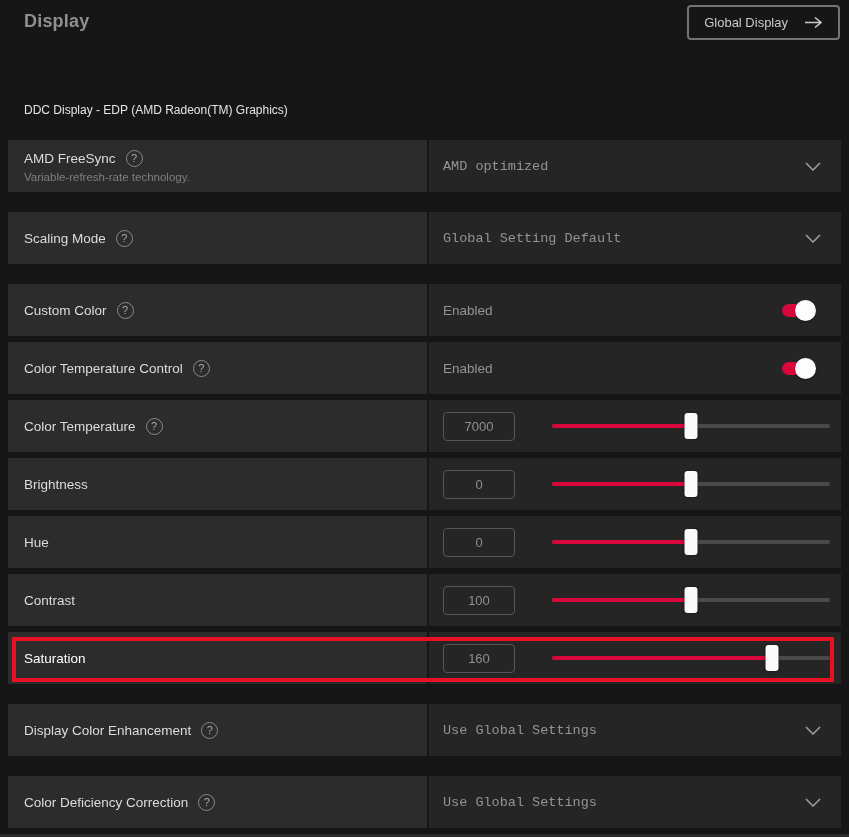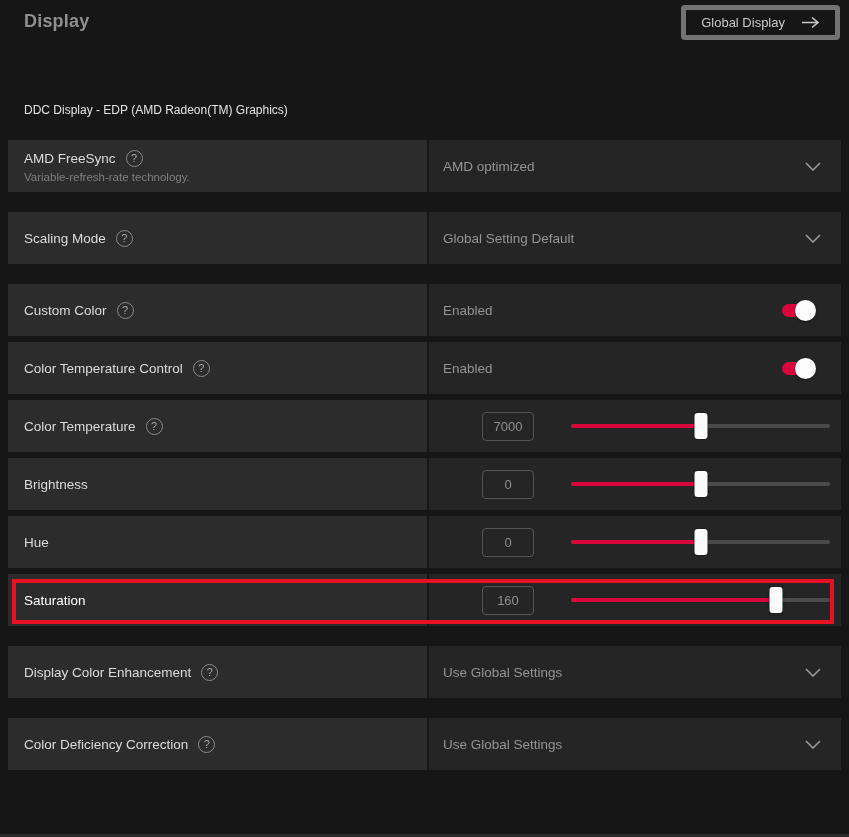--- a/index.html
+++ b/index.html
@@ -22,21 +22,21 @@
     -webkit-font-smoothing:antialiased;
   }
   
   .page-title{
     position:absolute;left:24px;top:11px;
     font-size:18px;color:#8f8f8f;font-weight:700;letter-spacing:.2px;
   }
   .global-btn{
     position:absolute;right:9px;top:5px;height:35px;
     display:flex;align-items:center;gap:16px;padding:0 15px;
-    background:transparent;border:5px solid #737373;border-radius:4px;
+    background:transparent;border:2px solid #737373;border-radius:4px;
     color:#c9c9c9;font-size:13px;cursor:pointer;
     font-family:"Liberation Sans", sans-serif;
   }
   .subtitle{
     position:absolute;left:24px;top:87px;
     font-size:12px;color:#e4e4e4;margin-top:16px;
   }
   
   #rows{position:absolute;left:8px;right:8px;top:140px;}
   .row{
@@ -55,37 +55,37 @@
     width:17px;height:17px;margin-left:10px;border:1px solid #8a8a8a;border-radius:50%;
     display:inline-flex;align-items:center;justify-content:center;
     font-size:11px;color:#a8a8a8;flex:0 0 auto;cursor:pointer;
   }
   .cell-right{
     flex:1;background:var(--cell-right);
     display:flex;align-items:center;padding-left:14px;
   }
   .value{font-size:13.5px;color:var(--value);}
   
-  .cell-right.dropdown{justify-content:space-between;padding-right:20px;cursor:pointer;}
+  .cell-right.dropdown{justify-content:space-between;padding-right:20px;cursor:pointer;font-family:Liberation Mono, monospace;}
   .chevron svg{display:block;}
   
   .cell-right.toggle-cell{justify-content:space-between;padding-right:25px;text-align:center;}
   .toggle{
     width:32px;height:13px;border-radius:7px;background:var(--accent);
     position:relative;cursor:pointer;flex:0 0 auto;margin-right:2px;
   }
   .toggle-knob{
     position:absolute;right:-2px;top:-4px;width:21px;height:21px;border-radius:50%;
     background:#fdfdfd;box-shadow:0 1px 2px rgba(0,0,0,.5);
   }
   
   .num-input{
-    width:52px;height:29px;background:transparent;border:1px solid #565656;border-radius:4px;
+    width:72px;height:29px;background:transparent;border:1px solid #565656;border-radius:4px;
     color:#8f8f8f;font-size:13px;text-align:center;flex:0 0 auto;
-    font-family:"Liberation Sans", sans-serif;outline:none;margin-left:39px;
+    font-family:"Liberation Sans", sans-serif;outline:none;
   }
   .slider{
     flex:1;height:26px;margin:0 11px 0 37px;position:relative;cursor:pointer;
   }
   .slider-track{
     position:absolute;left:0;right:0;top:11px;height:4px;border-radius:2px;background:#4a4a4a;
   }
   .slider-fill{
     position:absolute;left:0;top:11px;height:4px;border-radius:2px;background:var(--accent);
   }
@@ -220,20 +220,35 @@
       </div>
       <div class="cell-right">
         <input class="num-input" type="text" value="0" style="">
         <div class="slider">
           <div class="slider-track"></div>
           <div class="slider-fill" style="width: 50%;"></div>
           <div class="slider-thumb" style="left: 50%;"></div>
         </div>
       </div>
     </div>
+    <div class="row">
+      <div class="cell-left">
+        <div class="label-line">
+          <span class="label">Contrast</span>
+        </div>
+      </div>
+      <div class="cell-right">
+        <input class="num-input" type="text" value="100" style="">
+        <div class="slider">
+          <div class="slider-track"></div>
+          <div class="slider-fill" style="width: 50%;"></div>
+          <div class="slider-thumb" style="left: 50%;"></div>
+        </div>
+      </div>
+    </div>
     <div class="row gap-after highlighted">
       <div class="cell-left">
         <div class="label-line">
           <span class="label">Saturation</span>
         </div>
       </div>
       <div class="cell-right">
         <input class="num-input" type="text" value="160" style="">
         <div class="slider">
           <div class="slider-track"></div>

